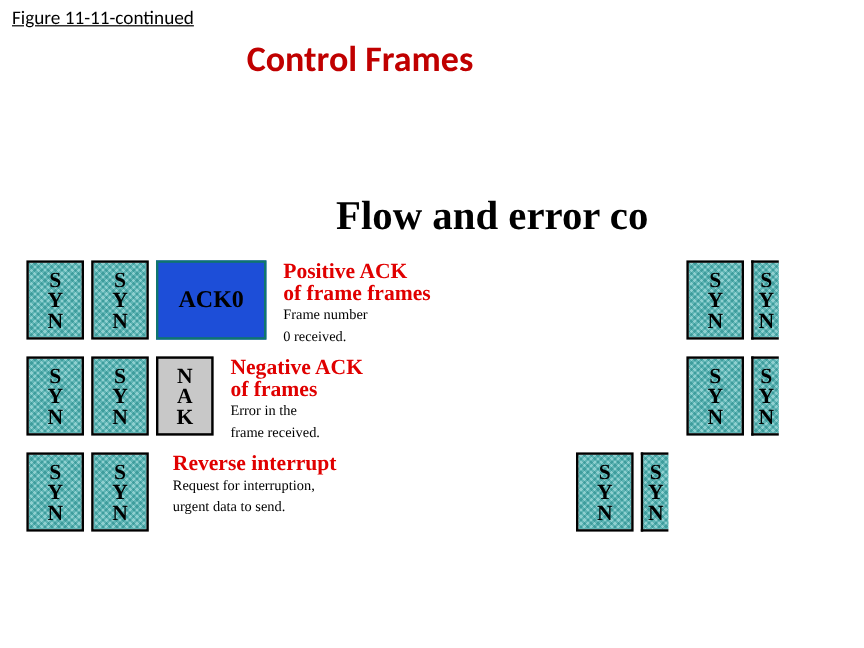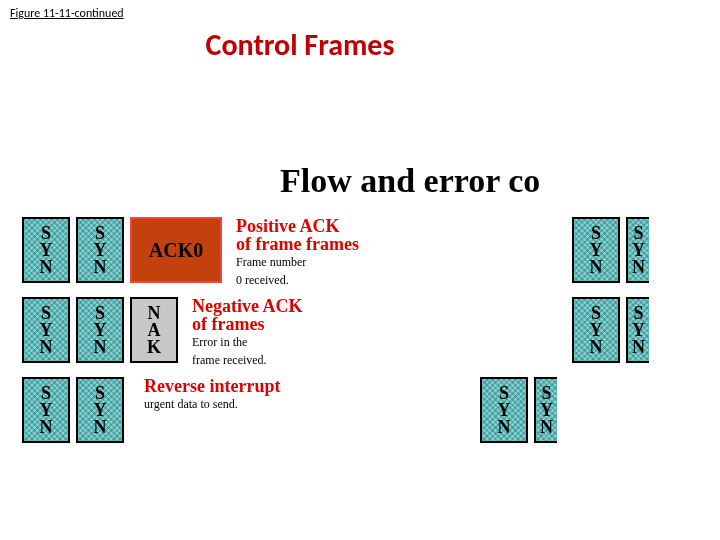--- a/index.html
+++ b/index.html
@@ -1,23 +1,23 @@
 <!DOCTYPE html>
 <html><head>
 <meta charset="utf-8">
 <style>
   html,body{margin:0;padding:0;width:720px;height:540px;background:#fff;font-family:"Times New Roman",serif;overflow:hidden}
-  .fig-caption{font-family:Calibri,Arial,sans-serif;font-size:12px;color:#000;padding:6px 0 0 10px;text-decoration:underline}
+  .fig-caption{font-family:Calibri,Arial,sans-serif;font-size:16px;color:#000;padding:6px 0 0 10px;text-decoration:underline}
   .title{font-family:Calibri,Arial,sans-serif;font-weight:700;font-size:30px;color:#c00000;text-align:center;margin:6px 0 0 -120px}
   .section-head{position:absolute;top:162px;left:280px;right:-50px;font-weight:700;font-size:34px;color:#000;white-space:nowrap}
   .stage{position:absolute;top:217px;left:22px;right:0}
   .row{display:flex;align-items:stretch;height:66px;margin-bottom:14px}
   .row:last-child{margin-bottom:0}
   .syn{width:44px;margin-right:6px;border:2px solid #000;background:repeating-linear-gradient(45deg,#bfe6e6 0 2px,#7fc8c8 2px 4px),repeating-linear-gradient(-45deg,#bfe6e6 0 2px,#7fc8c8 2px 4px);background-blend-mode:multiply;display:flex;flex-direction:column;align-items:center;justify-content:center;font-weight:700;font-size:18px;line-height:17px;color:#000}
-  .code{width:88px;border:2px solid #ef4444;background:#c2410c;display:flex;align-items:center;justify-content:center;font-weight:700;font-size:20px;color:#000}
+  .code{width:88px;border:2px solid #0f766e;background:#1d4ed8;display:flex;align-items:center;justify-content:center;font-weight:700;font-size:20px;color:#000}
   .vcode{width:44px;border:2px solid #000;background:#c8c8c8;display:flex;flex-direction:column;align-items:center;justify-content:center;font-weight:700;font-size:18px;line-height:17px;color:#000}
   .desc{width:220px;padding:0 6px 0 14px;text-align:left;line-height:18px}
   .desc .red{color:#e00000;font-weight:700;font-size:18px}
   .desc .blk{color:#000;font-size:12px}
   .partial{overflow:hidden}
 </style>
 </head>
 <body>
 
 <div class="fig-caption">Figure 11-11-continued</div>
@@ -98,20 +98,21 @@
       <span>Y</span>
       <span>N</span>
     </div>
     <div class="syn">
       <span>S</span>
       <span>Y</span>
       <span>N</span>
     </div>
     <div class="desc">
       <div class="red">Reverse interrupt</div>
+      <div class="blk">Request for interruption,</div>
       <div class="blk">urgent data to send.</div>
     </div>
     <div style="width:110px"></div>
     <div class="syn">
       <span>S</span>
       <span>Y</span>
       <span>N</span>
     </div>
     <div class="syn partial" style="width:21px;margin-right:0;border-right:none">
       <span>S</span>

